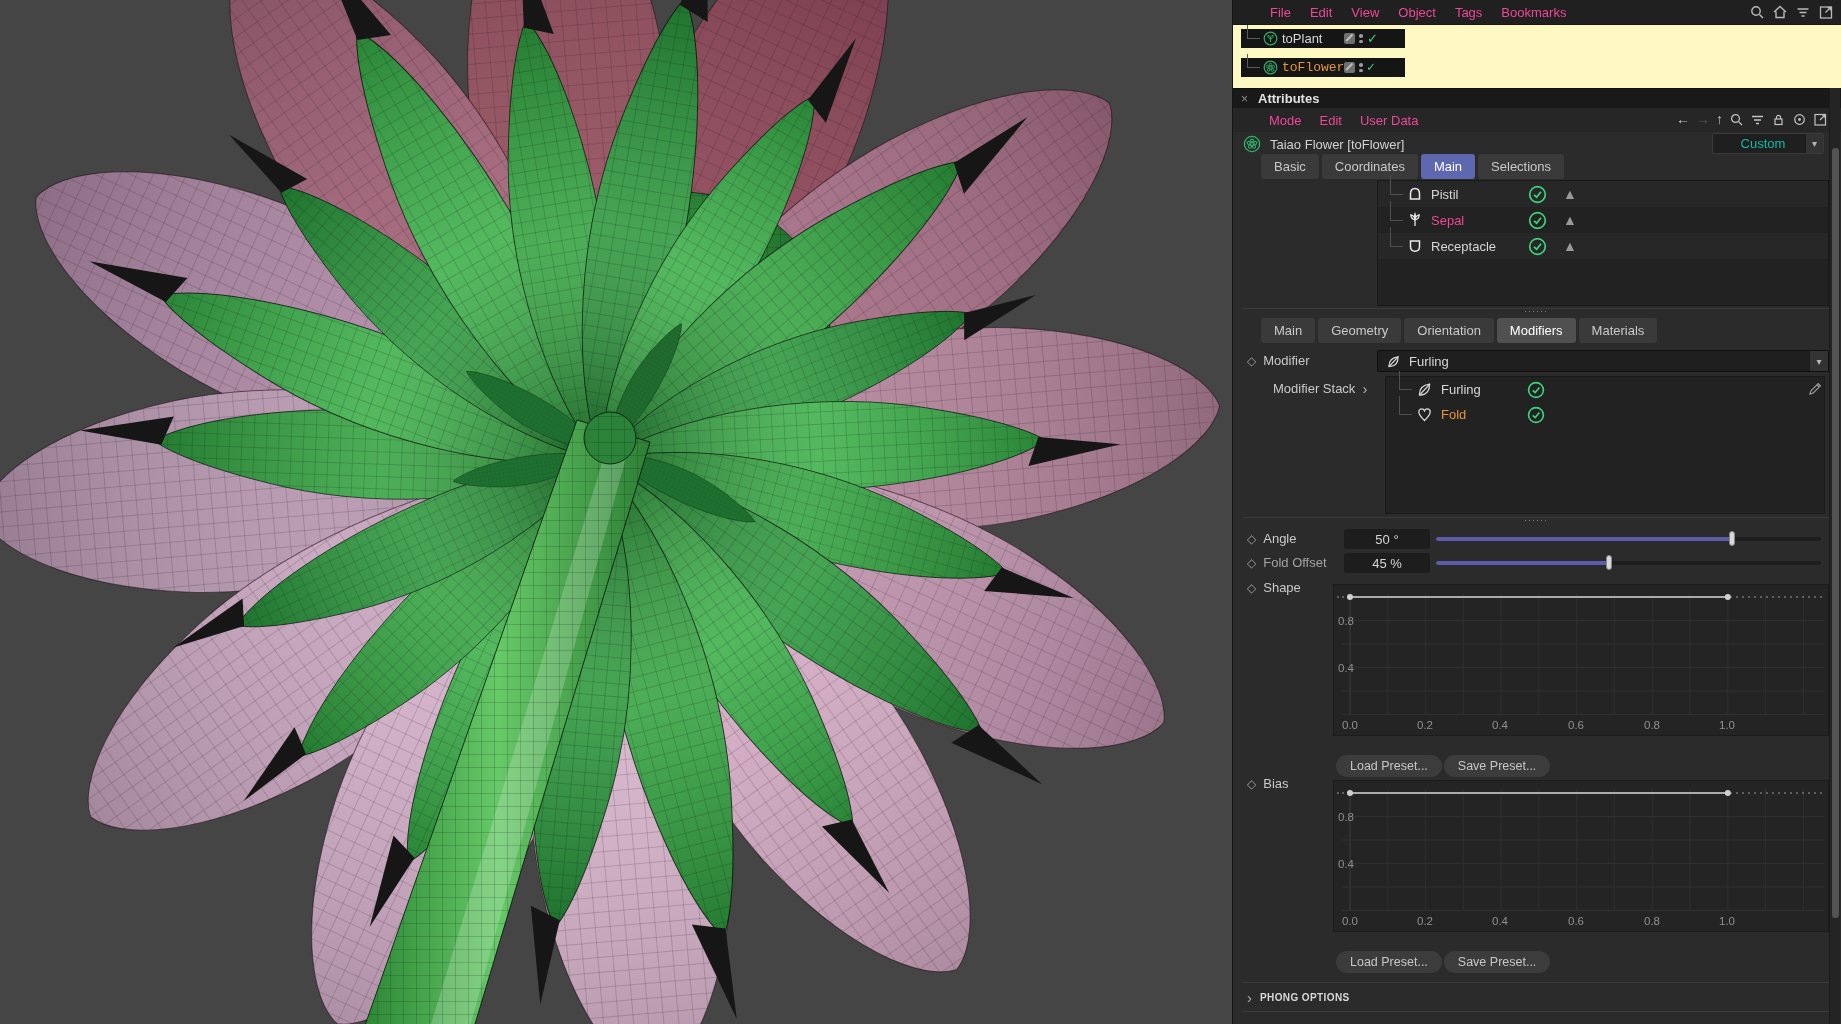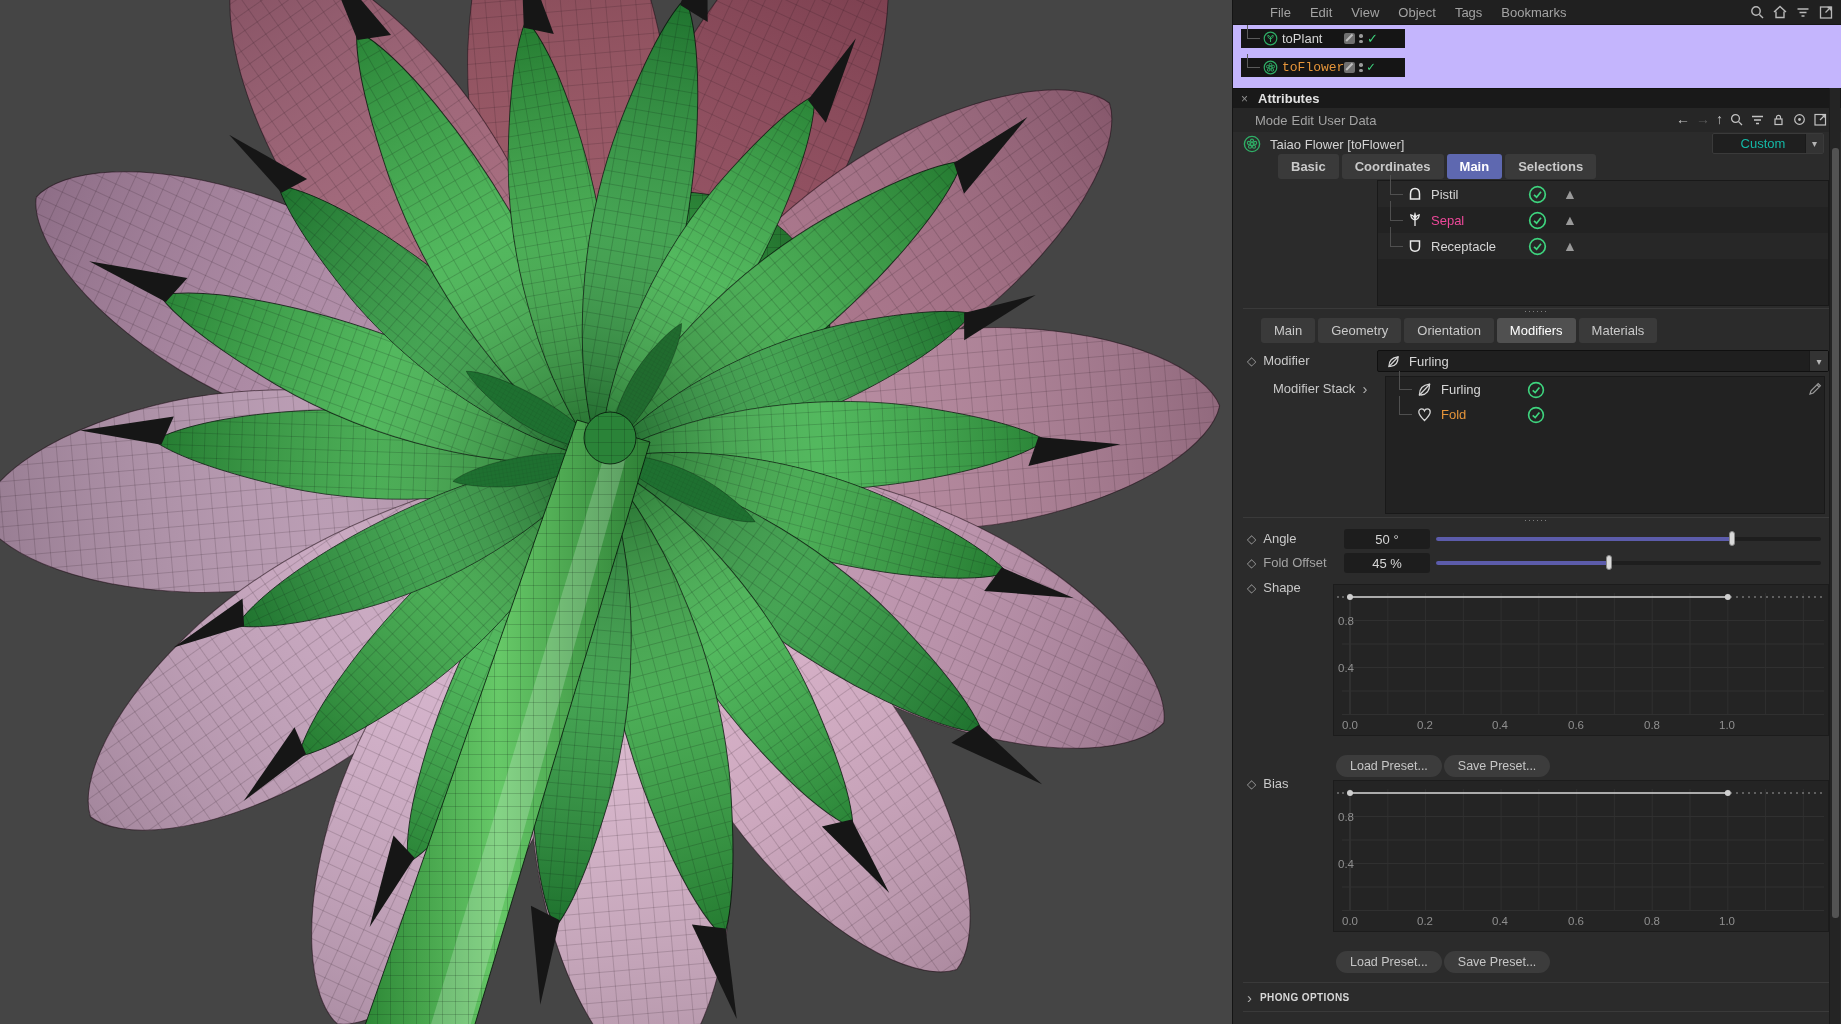--- a/index.html
+++ b/index.html
@@ -4,40 +4,40 @@
 <style>
   html,body{margin:0;padding:0;background:#1a1a1a;}
   body{width:1841px;height:1024px;overflow:hidden;position:relative;
        font-family:"Liberation Sans","DejaVu Sans",sans-serif;font-size:13px;color:#c9c9c9;
        -webkit-font-smoothing:antialiased;}
   .viewport{position:absolute;left:0;top:0;width:1232px;height:1024px;background:#454545;overflow:hidden;}
   .panel{position:absolute;left:1232px;top:0;width:609px;height:1024px;background:#2b2b2b;border-left:1px solid #141414;box-sizing:border-box;}
   .abs{position:absolute;}
   
   .menubar{left:0;top:0;width:609px;height:25px;background:#202020;display:flex;align-items:center;gap:19px;padding-left:14px;box-sizing:border-box;border-bottom:1px solid #161616;}
-  .menuitem{color:#a3a3a3;cursor:default;}
+  .menuitem{color:#ec4899;cursor:default;}
   .burger{width:15px;height:2px;background:#bdbdbd;box-shadow:0 5px 0 #bdbdbd,0 -5px 0 #bdbdbd;margin:0 2px;}
   .mb-icons{position:absolute;right:8px;top:4px;display:flex;gap:7px;align-items:center;}
   .icon16 svg{display:block;}
   
-  .objmgr{left:0;top:25px;width:609px;height:63px;background:#c4b5fd;}
+  .objmgr{left:0;top:25px;width:609px;height:63px;background:#fef9c3;}
   .objrow{position:absolute;left:8px;width:164px;height:19px;background:#151515;display:flex;align-items:center;gap:4px;padding-left:22px;box-sizing:border-box;}
   .objrow .tree{position:absolute;left:6px;top:-4px;width:12px;height:13px;border-left:1px solid #5a5a5a;border-bottom:1px solid #5a5a5a;}
   .objname{flex:0 0 auto;width:58px;color:#d6d6d6;}
   .objname.sel{color:#e6953a;}
   .sq-icon{width:11px;height:11px;background:#6f6f6f;border-radius:2px;position:relative;}
   .sq-icon:after{content:"";position:absolute;left:2px;top:7px;width:9px;height:1.5px;background:#bdbdbd;transform:rotate(-45deg);transform-origin:left center;}
   .dots2{width:4px;display:flex;flex-direction:column;gap:2px;align-items:center;}
   .dots2 i{width:3.5px;height:3.5px;border-radius:50%;background:#9a9a9a;}
   .minicheck{color:#3ed47e;font-size:13px;font-weight:bold;line-height:1;}
   
   .attrtitle{left:0;top:88px;width:609px;height:20px;background:#191919;display:flex;align-items:center;gap:10px;padding-left:8px;box-sizing:border-box;border-top:1px solid #101010;}
   .closex{color:#8f8f8f;font-size:12px;}
   .attrname{color:#e2e2e2;font-weight:bold;}
-  .attrmenu{left:0;top:108px;width:609px;height:24px;background:#262626;display:flex;align-items:center;gap:4px;padding-left:14px;box-sizing:border-box;}
+  .attrmenu{left:0;top:108px;width:609px;height:24px;background:#262626;display:flex;align-items:center;gap:18px;padding-left:14px;box-sizing:border-box;}
   .am-icons{position:absolute;right:14px;top:3px;display:flex;gap:6px;align-items:center;color:#c2c2c2;font-size:14px;}
   .am-icons .dim{color:#5a5a5a;}
   
   .objtitle{left:0;top:132px;width:609px;height:24px;display:flex;align-items:center;gap:9px;padding-left:10px;box-sizing:border-box;color:#d2d2d2;}
   .dropdown{position:absolute;right:18px;top:1px;width:112px;height:21px;background:#1f1f1f;border:1px solid #3a3a3a;border-radius:2px;display:flex;align-items:center;box-sizing:border-box;}
   .dropdown .txt{flex:1;padding-left:8px;color:#14b8a6;text-align:center;}
   .dropdown .arr{width:17px;height:100%;background:#333;border-left:1px solid #1a1a1a;display:flex;align-items:center;justify-content:center;color:#b5b5b5;font-size:10px;}
   
   .tabrow{display:flex;gap:3px;position:absolute;}
   .tab{height:25px;padding:0 13px;background:#3a3a3a;border-radius:3px;display:flex;align-items:center;color:#c9c9c9;}
@@ -464,21 +464,21 @@
           <circle cx="5.8" cy="7.9" r="1.5" stroke="#2fae66" stroke-width="1.1" fill="none"></circle>
         </svg>
       </span>
     <span>Taiao Flower [toFlower]</span>
     <span class="dropdown">
       <span class="txt">Custom</span>
       <span class="arr">▾</span>
     </span>
   </div>
 
-  <div class="tabrow" style="left:45px;top:154px;font-weight:bold;">
+  <div class="tabrow" style="left:28px;top:154px;">
     <span class="tab">Basic</span>
     <span class="tab">Coordinates</span>
     <span class="tab on-blue">Main</span>
     <span class="tab">Selections</span>
   </div>
 
   <div class="abs selbox">
     <div class="selrow">
       <span class="tree"></span>
       <span class="icon16">

